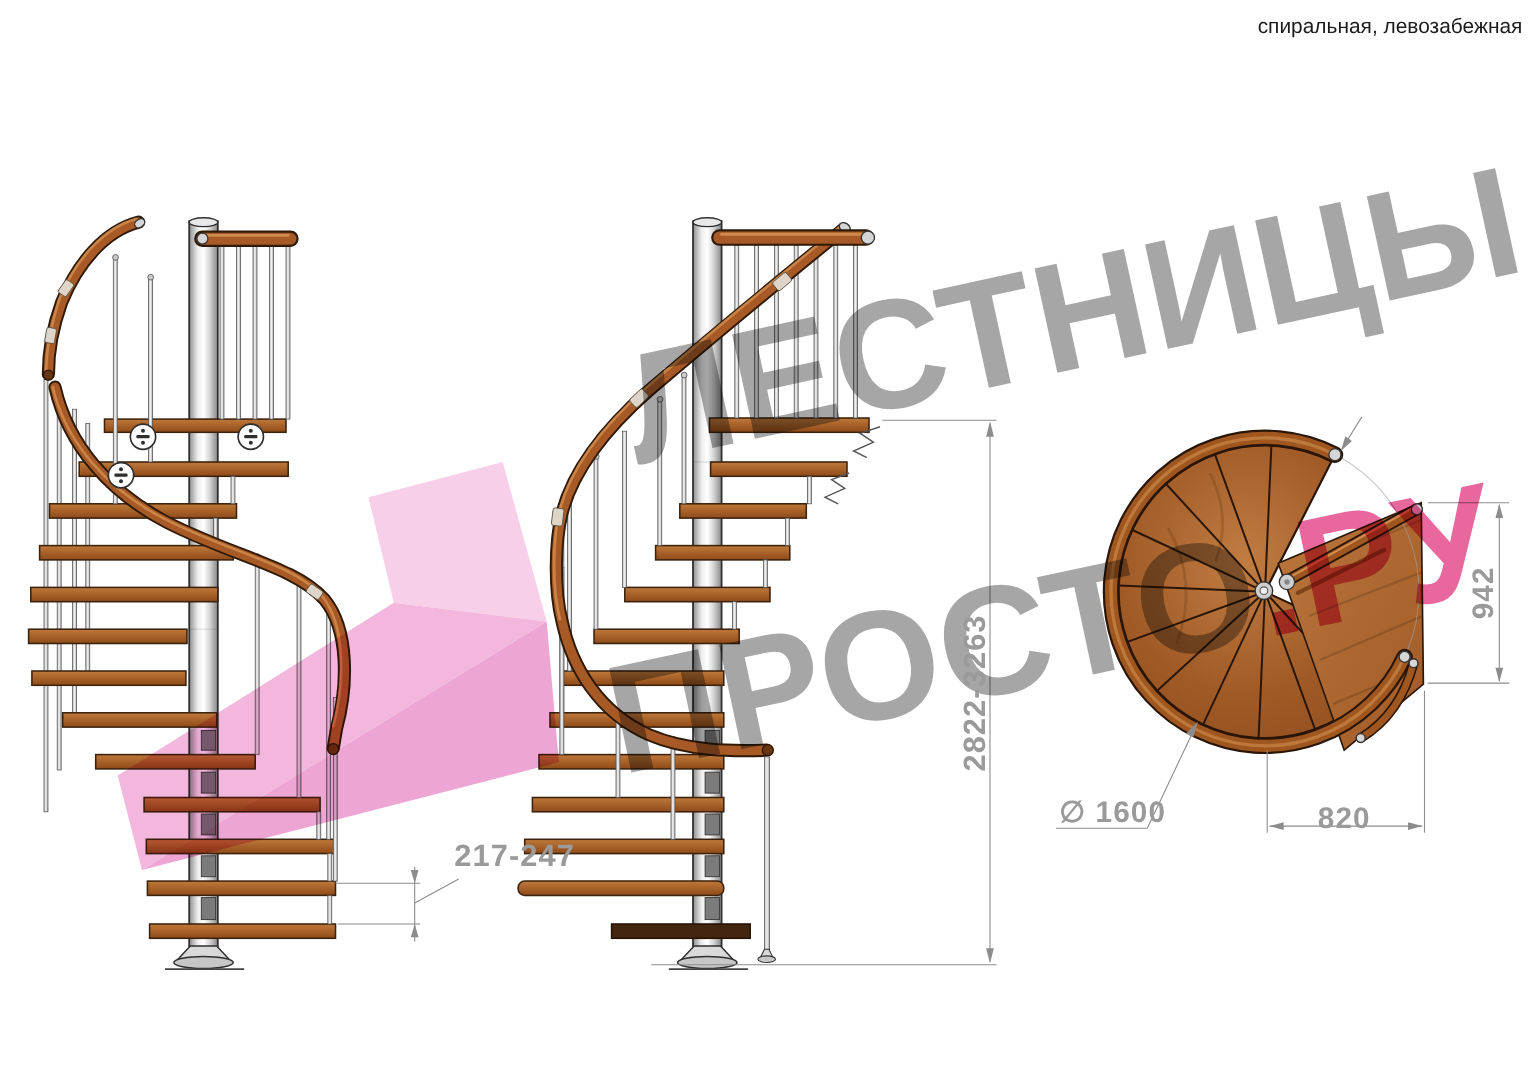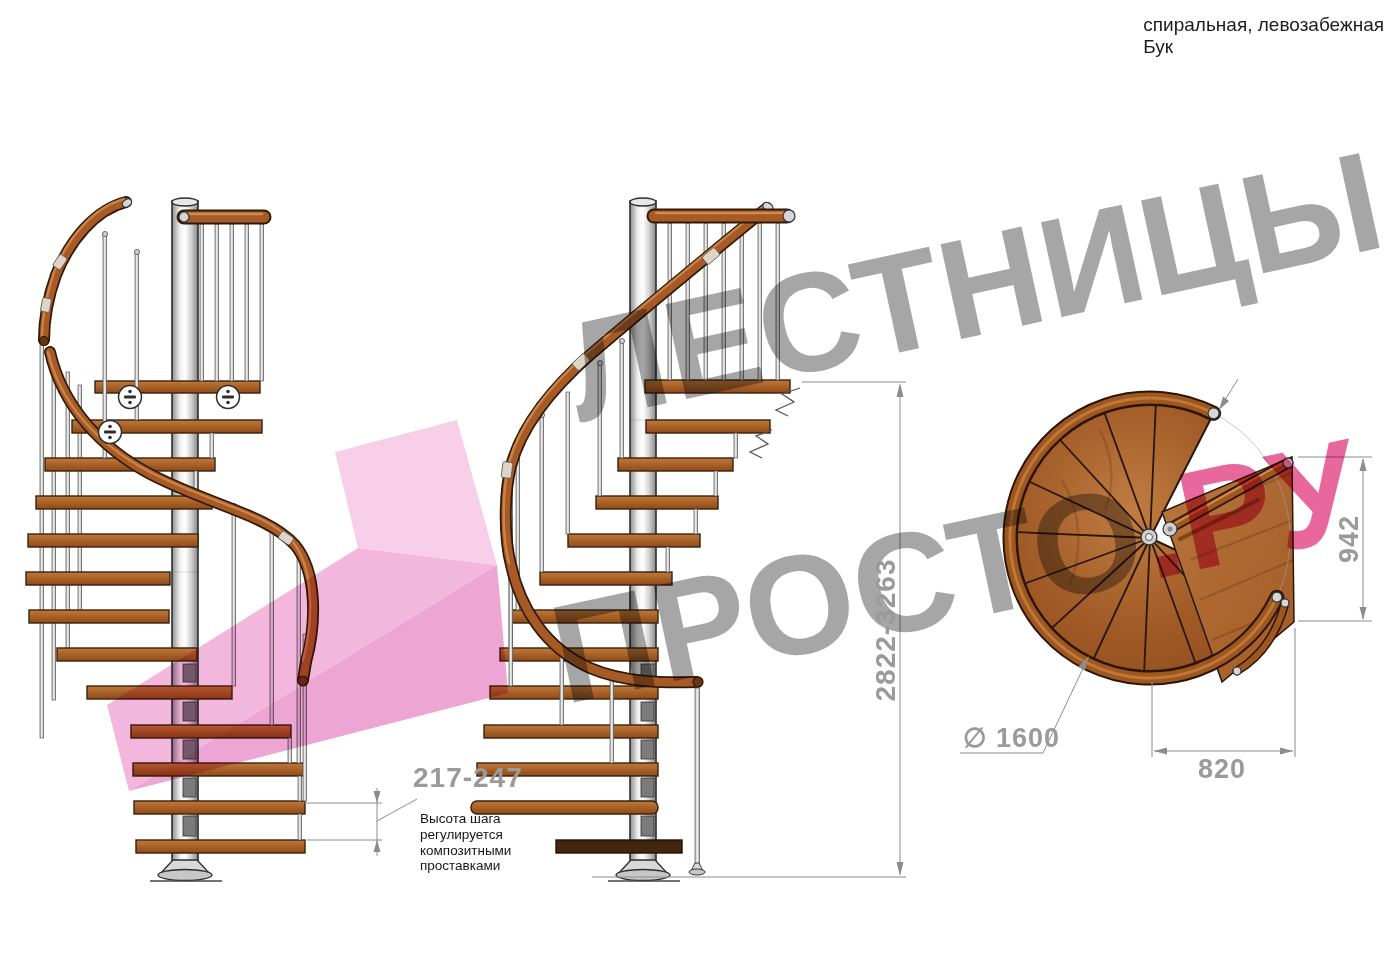--- a/index.html
+++ b/index.html
@@ -8,24 +8,24 @@
   #drawing{position:absolute;left:0;top:0;z-index:1;}
   .wm{position:absolute;z-index:4;mix-blend-mode:multiply;font-weight:bold;white-space:nowrap;
       transform-origin:0 0;letter-spacing:1px;line-height:1;pointer-events:none;}
   #wm1{left:554px;top:306px;font-size:141px;color:#a6a6a6;transform:rotate(-12.3deg);}
   #wm2{left:540px;top:588px;font-size:141px;color:#a6a6a6;transform:rotate(-12deg);}
   #wm2 .pink{color:#e8679d;}
   .dimtxt{position:absolute;z-index:5;color:#9a9a9a;font-weight:bold;white-space:nowrap;}
   #dim217{left:413px;top:762px;font-size:28px;letter-spacing:1px;}
   #dim2822{left:886px;top:630px;font-size:28px;transform:translate(-50%,-50%) rotate(-90deg);letter-spacing:1px;}
   #dim942{left:1349px;top:539px;font-size:27px;transform:translate(-50%,-50%) rotate(-90deg);letter-spacing:1px;}
-  #dim820{left:1222px;top:769px;font-size:27px;transform:translate(-50%,-50%);letter-spacing:1px;}
+  #dim820{left:1222px;top:744px;font-size:27px;transform:translate(-50%,-50%);letter-spacing:1px;}
   #dim1600{left:963px;top:722px;font-size:27px;letter-spacing:1px;}
   #note{position:absolute;z-index:5;left:420px;top:811px;font-size:13.5px;line-height:15.8px;color:#161616;}
-  #header{position:absolute;z-index:5;right:16px;top:14px;font-size:19px;line-height:22px;color:#1c1c1c;}
+  #header{position:absolute;z-index:5;right:16px;top:14px;text-align:right;font-size:19px;line-height:22px;color:#1c1c1c;}
   .stp{fill:url(#stepGrad);stroke:#3a220e;stroke-width:1.4;}
   .stpd{fill:#42260f;stroke:#241205;stroke-width:1.4;}
   .bal{fill:url(#balGrad);stroke:#555;stroke-width:0.7;}
   .pole{fill:url(#poleGrad);stroke:#2e2e2e;stroke-width:1.6;}
   .r-out{fill:none;stroke:#2f1a08;stroke-width:12;stroke-linecap:round;}
   .r-in{fill:none;stroke:#a85a26;stroke-width:8.5;stroke-linecap:round;}
   .r-hi{fill:none;stroke:#d08c4e;stroke-width:2.4;stroke-linecap:round;opacity:.85;}
   .dim{stroke:#8c8c8c;stroke-width:1;fill:none;}
   .dimf{fill:#8c8c8c;stroke:none;}
   .cap{fill:#d6d6d6;stroke:#333;stroke-width:1.2;}
@@ -384,25 +384,18 @@
 
 <div class="wm" id="wm1">ЛЕСТНИЦЫ</div>
 <div class="wm" id="wm2"><span>ПРОСТО</span><span class="pink">.РУ</span></div>
 
 <div class="dimtxt" id="dim217">217-247</div>
 <div class="dimtxt" id="dim2822">2822-3263</div>
 <div class="dimtxt" id="dim942">942</div>
 <div class="dimtxt" id="dim820">820</div>
 <div class="dimtxt" id="dim1600">∅ 1600</div>
 
-<div id="note">
-  <div>Высота шага</div>
-  <div>регулируется</div>
-  <div>композитными</div>
-  <div>проставками</div>
-</div>
 
 <div id="header">
   <div>спиральная, левозабежная</div>
-  <div>Бук</div>
 </div>
 
 </div>
 
 </body></html>

